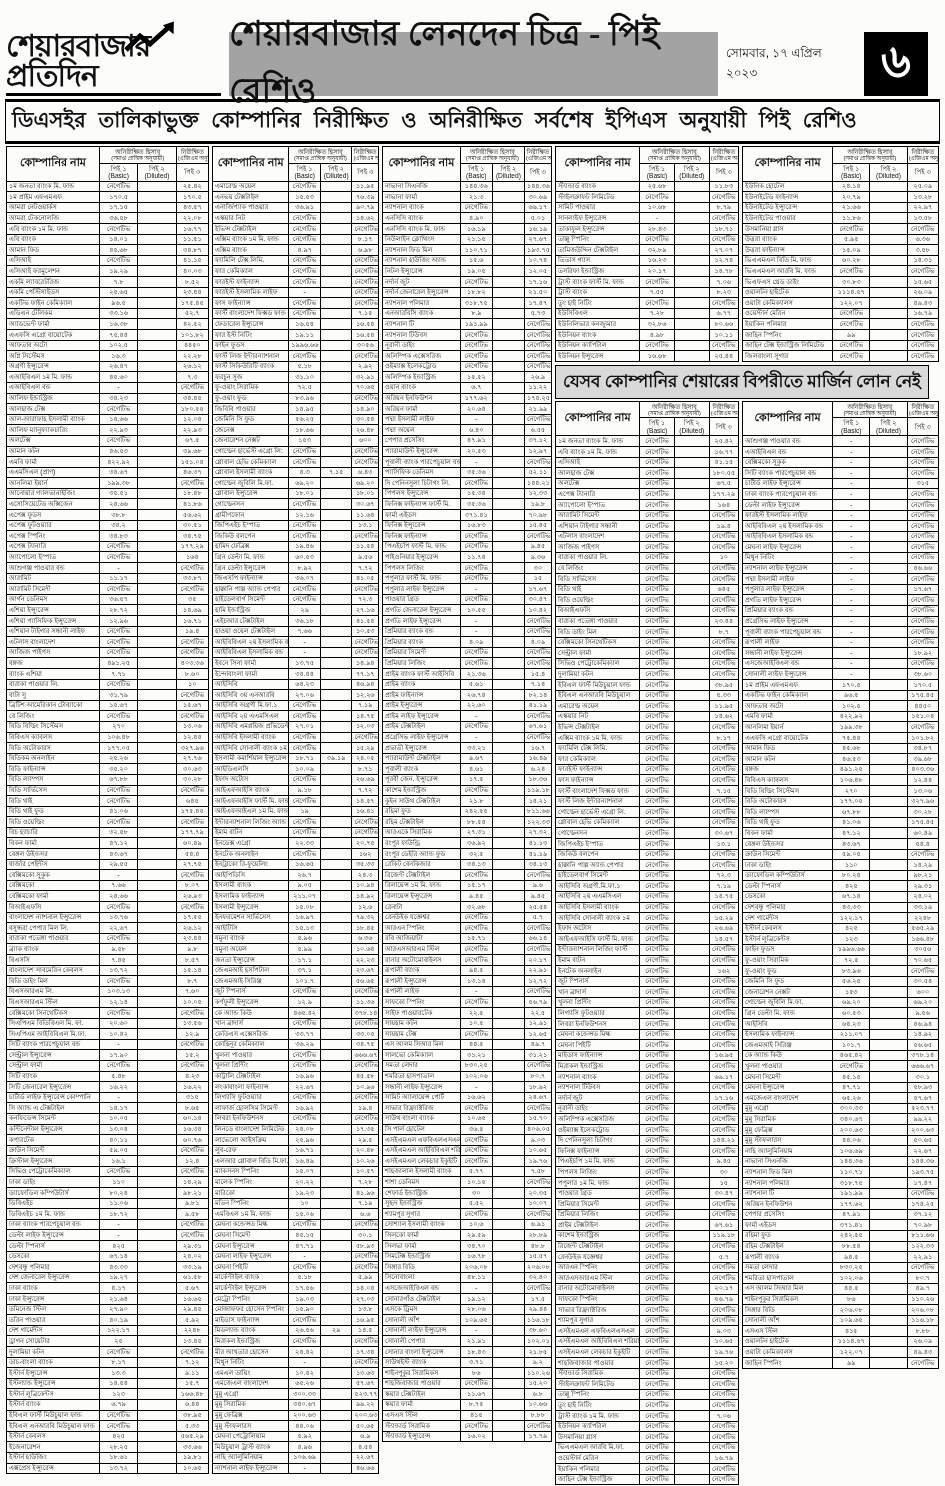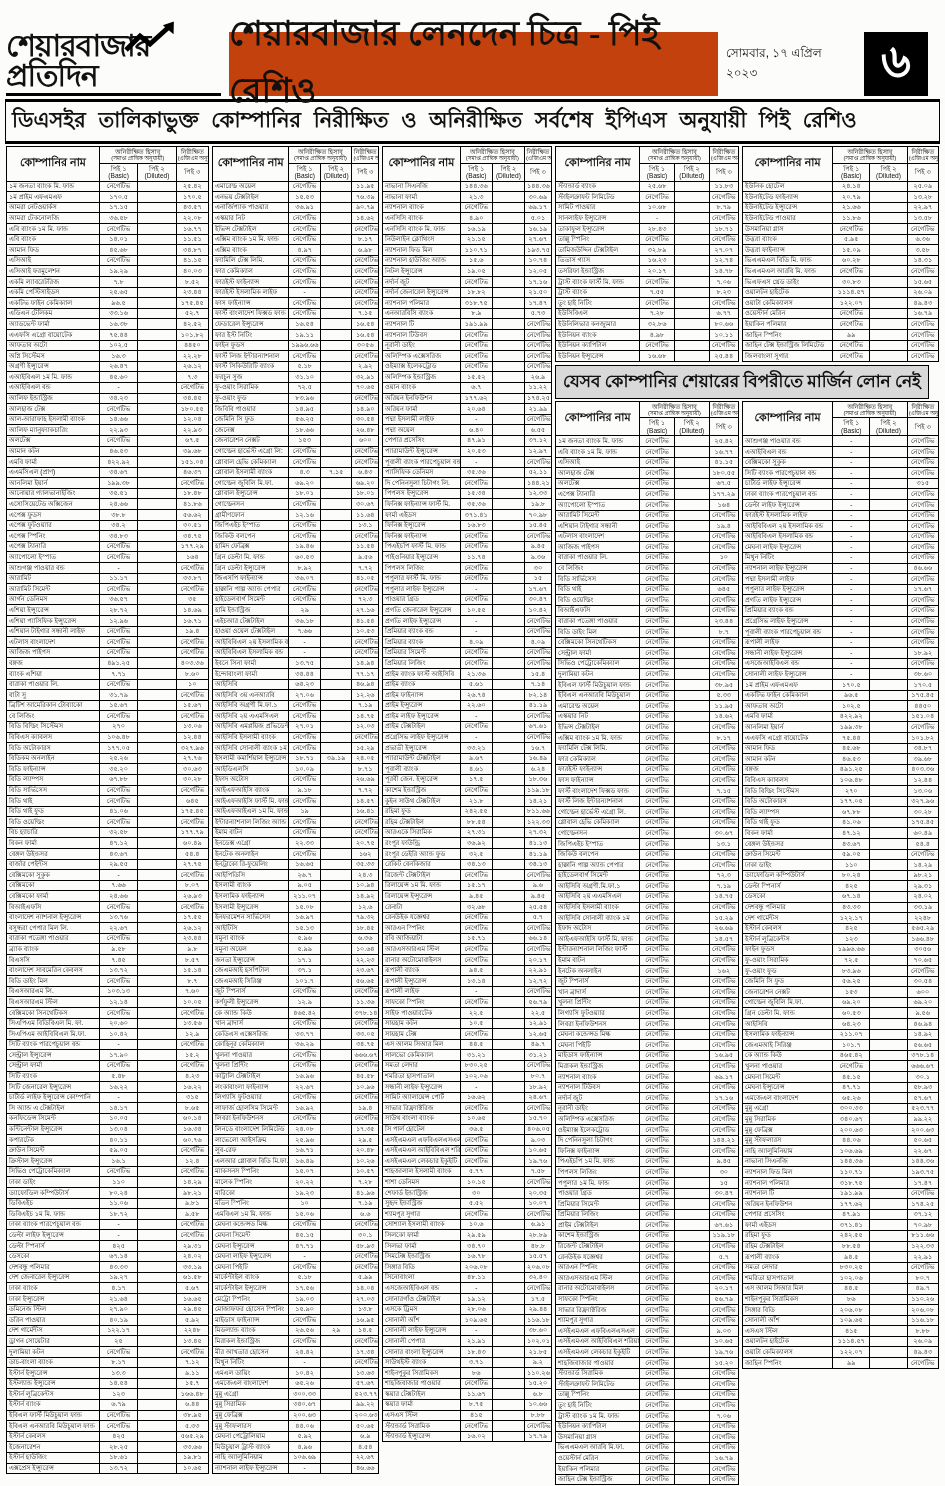--- a/index.html
+++ b/index.html
@@ -5,21 +5,21 @@
   html,body{margin:0;padding:0;background:#e8e6e2;}
   .page{position:relative;width:945px;height:1486px;background:#fcfcfa;margin:0 auto;
         font-family:"Liberation Sans","DejaVu Sans",sans-serif;color:#111;overflow:hidden;
         box-sizing:border-box;padding:6px 4px;}
   
   .hdr{display:flex;align-items:stretch;gap:8px;margin:26px 13px 4px 2px;height:64px;}
   .masthead{position:relative;flex:0 0 215px;display:flex;align-items:flex-end;}
   .masthead .mh-text{font-weight:bold;font-size:30px;letter-spacing:-1px;line-height:1;
         border-bottom:3px solid #000;padding-bottom:2px;font-family:"Liberation Serif","DejaVu Serif",serif;}
   .mh-arrow{position:absolute;top:-12px;left:118px;}
-  .title-box{flex:1;background:#c2410c;display:flex;align-items:center;justify-content:center;
+  .title-box{flex:1;background:#a3a3a3;display:flex;align-items:center;justify-content:center;
         font-weight:bold;font-size:34px;font-family:"Liberation Serif","DejaVu Serif",serif;}
   .date-box{flex:0 0 130px;display:flex;align-items:center;justify-content:center;font-size:12px;}
   .pageno-box{flex:0 0 64px;background:#000;color:#fff;display:flex;align-items:center;justify-content:center;
         font-size:46px;font-weight:bold;}
   .subtitle{border:2px solid #000;border-left:none;border-right:none;outline:1px solid #000;
         margin:2px 2px 3px 2px;padding:2px 6px;font-weight:bold;font-size:21px;
         font-family:Liberation Mono, monospace;}
   
   .main{display:flex;gap:3px;margin:0 2px;}
   .colwrap{display:flex;flex-direction:column;}

